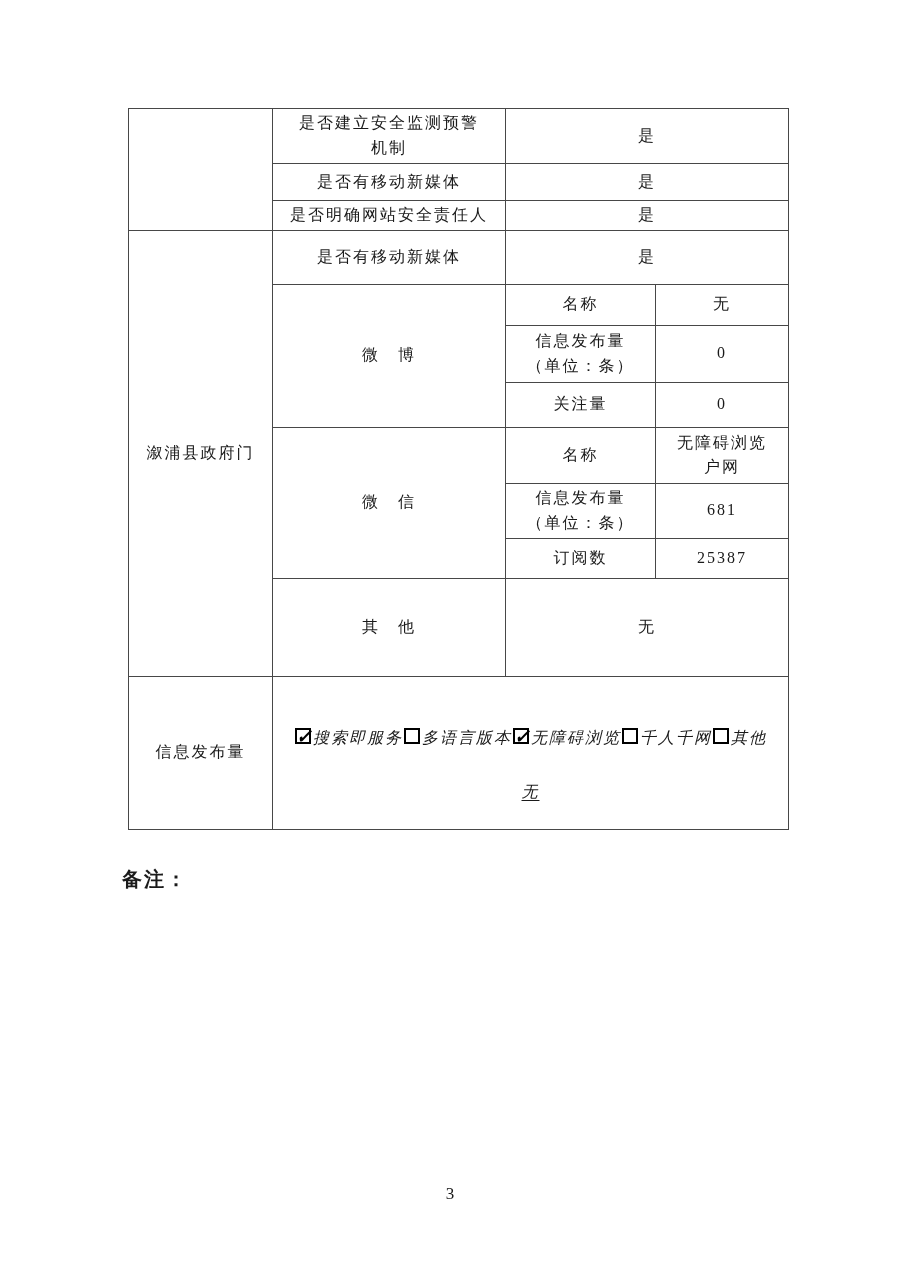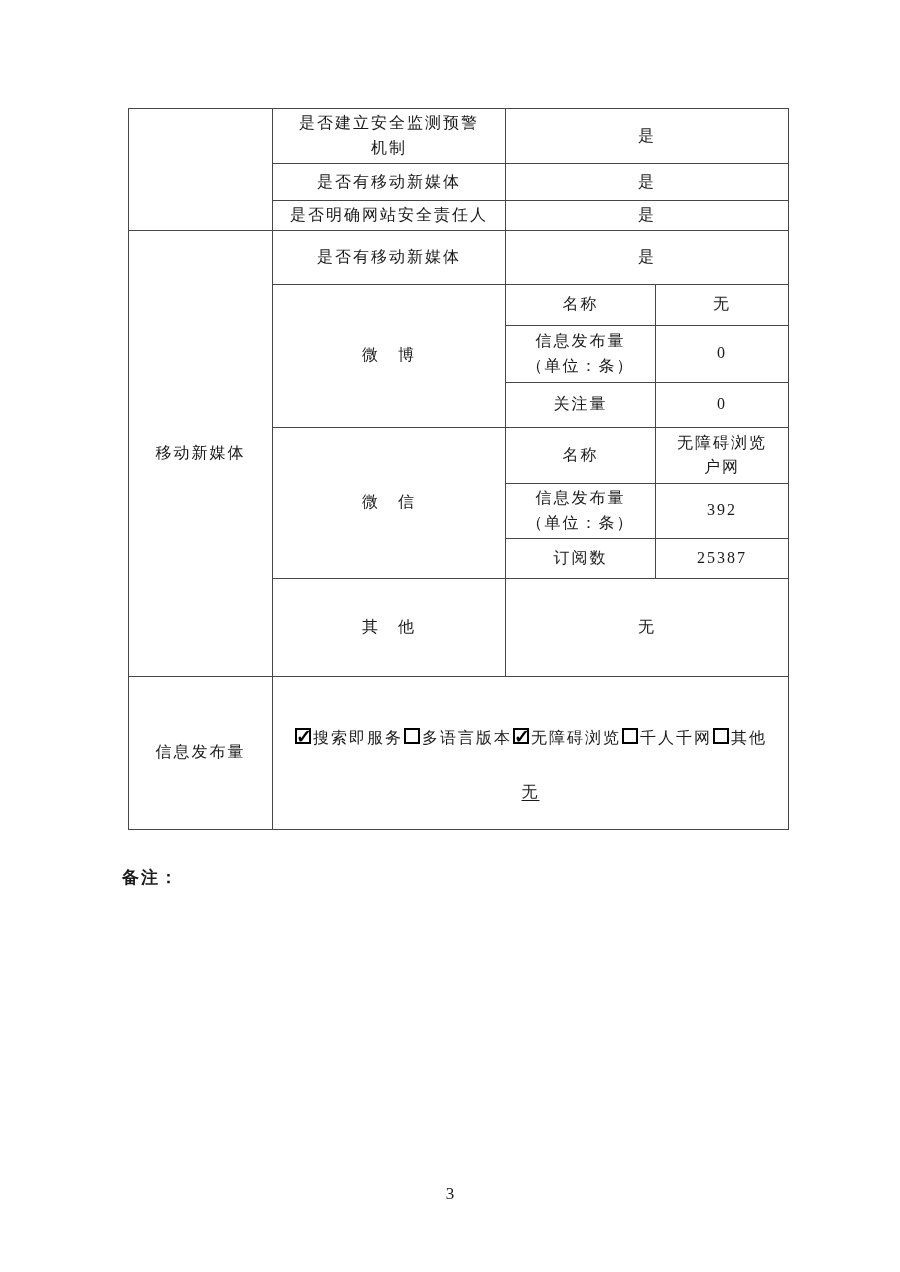--- a/index.html
+++ b/index.html
@@ -39,20 +39,21 @@
   tr.r7{height:45px;}
   tr.r8{height:56px;}
   tr.r9{height:55px;}
   tr.r10{height:40px;}
   tr.r11{height:98px;font-family:Liberation Serif, serif;}
   tr.r12{height:153px;}
   td.innovation-cell{
     text-align:left;
     padding-left:34px;
     letter-spacing:1px;
+    font-style:italic;
   }
   .cb{
     display:inline-block;
     position:relative;
     width:12px;
     height:12px;
     border:2.5px solid #000;
     margin:0 2px -1px 1px;
     vertical-align:baseline;
   }
@@ -69,21 +70,21 @@
   .innovation-other{
     display:inline-block;
     margin-top:4px;
     text-decoration:underline;
     text-underline-offset:3px;
   }
   .notes{
     position:absolute;
     left:122px;
     top:866px;
-    font-size:17px;
+    font-size:20px;
     font-weight:bold;
     letter-spacing:2px;
   }
   .page-number{
     position:absolute;
     left:0;
     top:1184px;
     width:100%;
     text-align:center;
     font-size:17px;
@@ -111,21 +112,21 @@
       <tr class="r2">
         <td>是否有移动新媒体</td>
         <td colspan="2">是</td>
       </tr>
       <tr class="r3">
         <td>是否明确网站安全责任人</td>
         <td colspan="2">是</td>
       </tr>
 
       <tr class="r4">
-        <td rowspan="8">移动新媒体</td>
+        <td rowspan="8">溆浦县政府门</td>
         <td>是否有移动新媒体</td>
         <td colspan="2">是</td>
       </tr>
 
       <tr class="r5">
         <td rowspan="3">微　博</td>
         <td>名称</td>
         <td>无</td>
       </tr>
       <tr class="r6">
@@ -140,21 +141,21 @@
 
       <tr class="r8">
         <td rowspan="3">微　信</td>
         <td>名称</td>
         <td>无障碍浏览
 户网</td>
       </tr>
       <tr class="r9">
         <td>信息发布量
 （单位：条）</td>
-        <td>392</td>
+        <td>681</td>
       </tr>
       <tr class="r10">
         <td>订阅数</td>
         <td>25387</td>
       </tr>
 
       <tr class="r11">
         <td>其　他</td>
         <td colspan="2">无</td>
       </tr>

